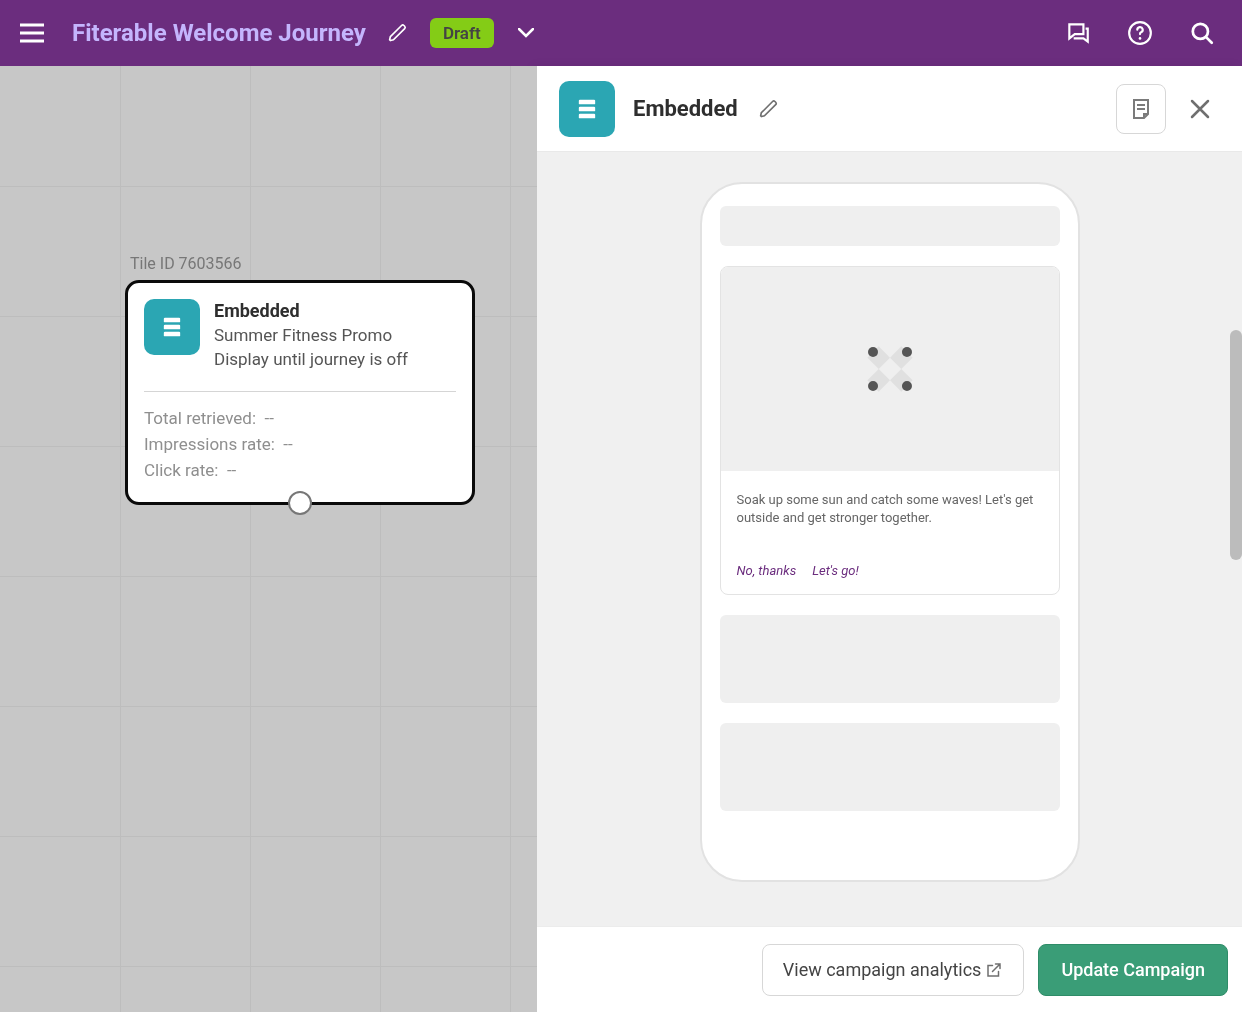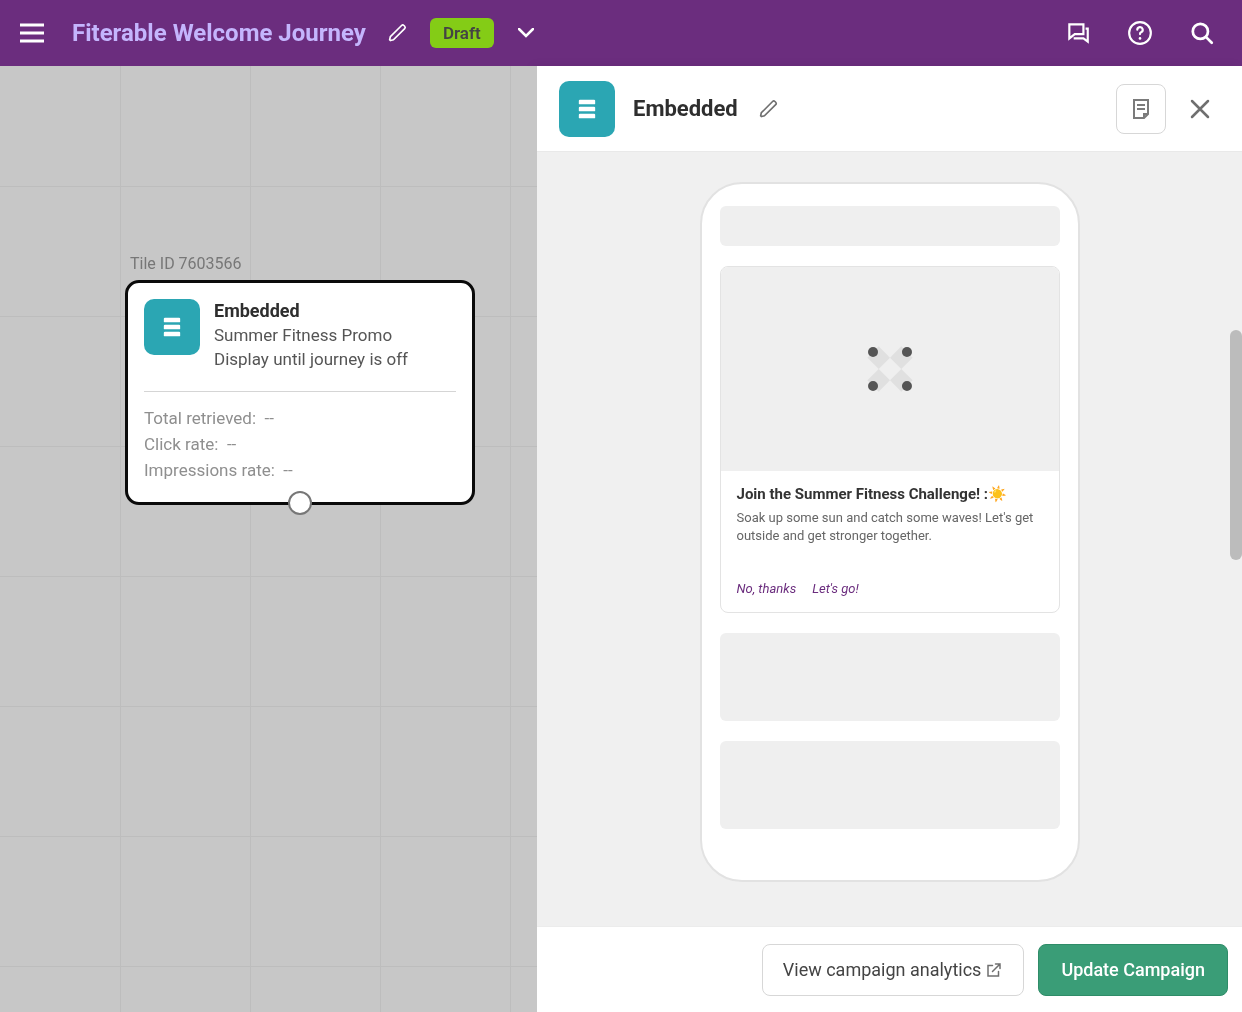--- a/index.html
+++ b/index.html
@@ -327,25 +327,25 @@
         </div>
       </div>
 
       <div class="tile-divider"></div>
 
       <div class="tile-stat">
         <span>Total retrieved:</span>&nbsp;
         <span>--</span>
       </div>
       <div class="tile-stat">
+        <span>Impressions rate:</span>&nbsp;
+        <span>--</span>
+      </div>
+      <div class="tile-stat">
         <span>Click rate:</span>&nbsp;
-        <span>--</span>
-      </div>
-      <div class="tile-stat">
-        <span>Impressions rate:</span>&nbsp;
         <span>--</span>
       </div>
 
       <div class="tile-node"></div>
     </div>
   </div>
 
   <div class="panel">
 
     <div class="panel-head">
@@ -389,21 +389,20 @@
                 <div class="sq"></div>
                 <div class="sq"></div>
                 <div class="sq"></div>
               <div class="dot"></div>
                 <div class="dot" style="top:19px;left:-5px;"></div>
                 <div class="dot"></div>
                 <div class="dot"></div>
             </div>
           </div>
           <div class="card-body">
-            <div class="card-title">Join the Summer Fitness Challenge! :☀️</div>
             <div class="card-desc">Soak up some sun and catch some waves! Let's get outside and get stronger together.</div>
             <div class="card-actions">
               <span class="card-link">No, thanks</span>
               <span class="card-link">Let's go!</span>
             </div>
           </div>
         </div>
 
         <div class="skel-bar skel-block"></div>
         <div class="skel-bar skel-block"></div>

